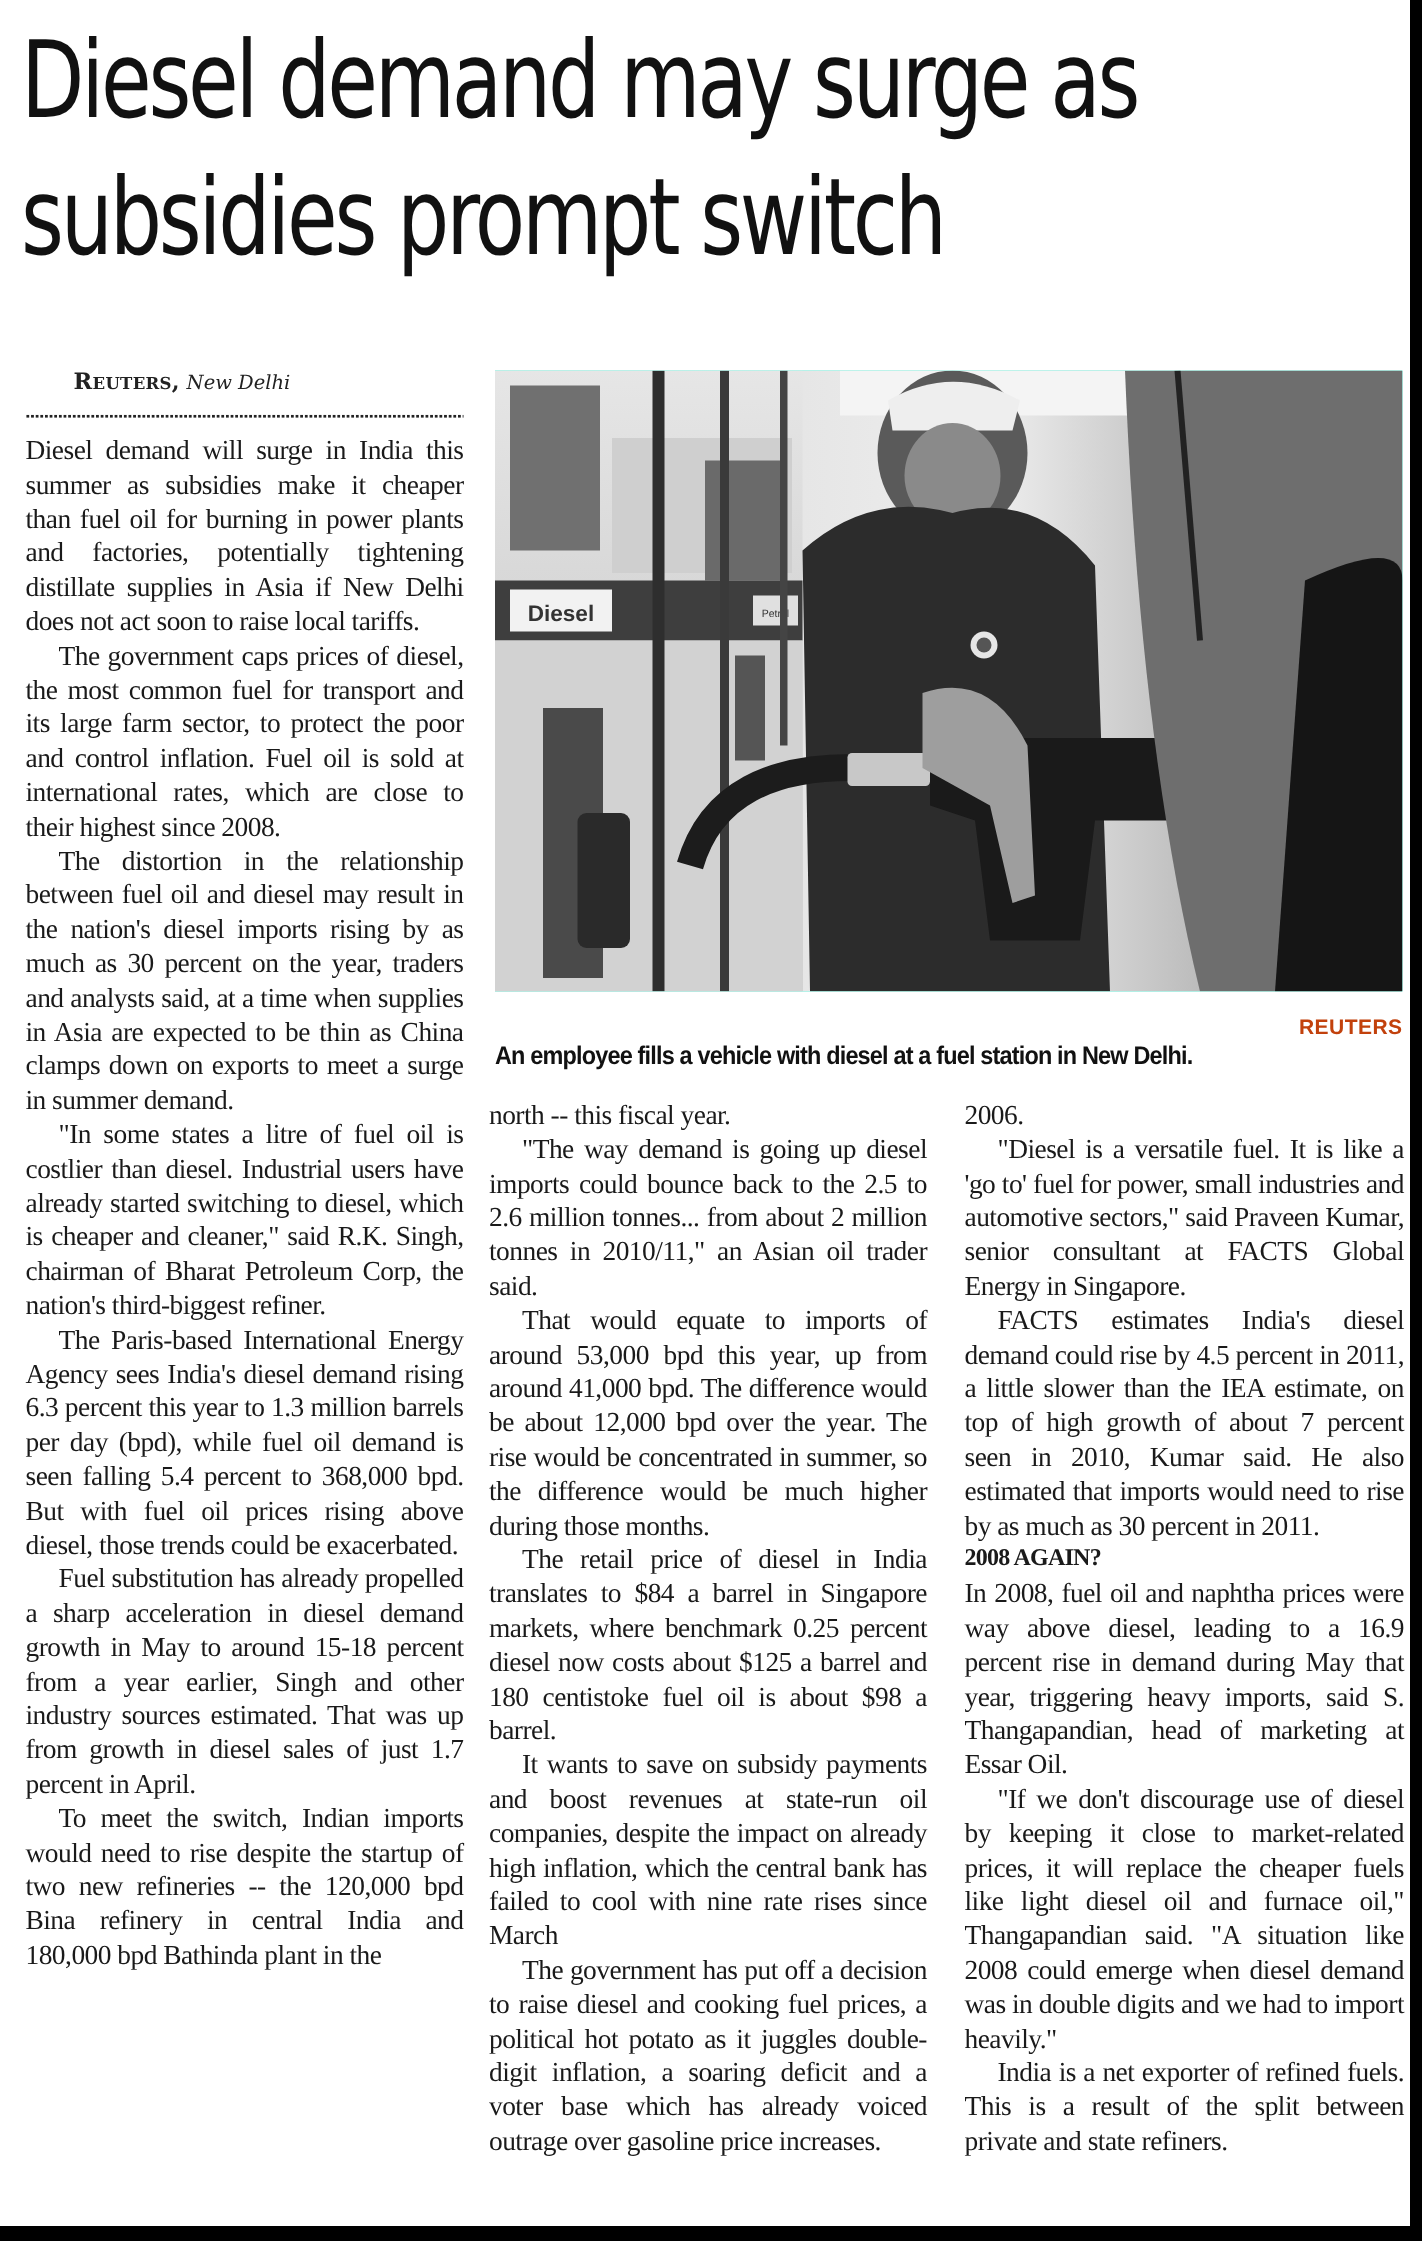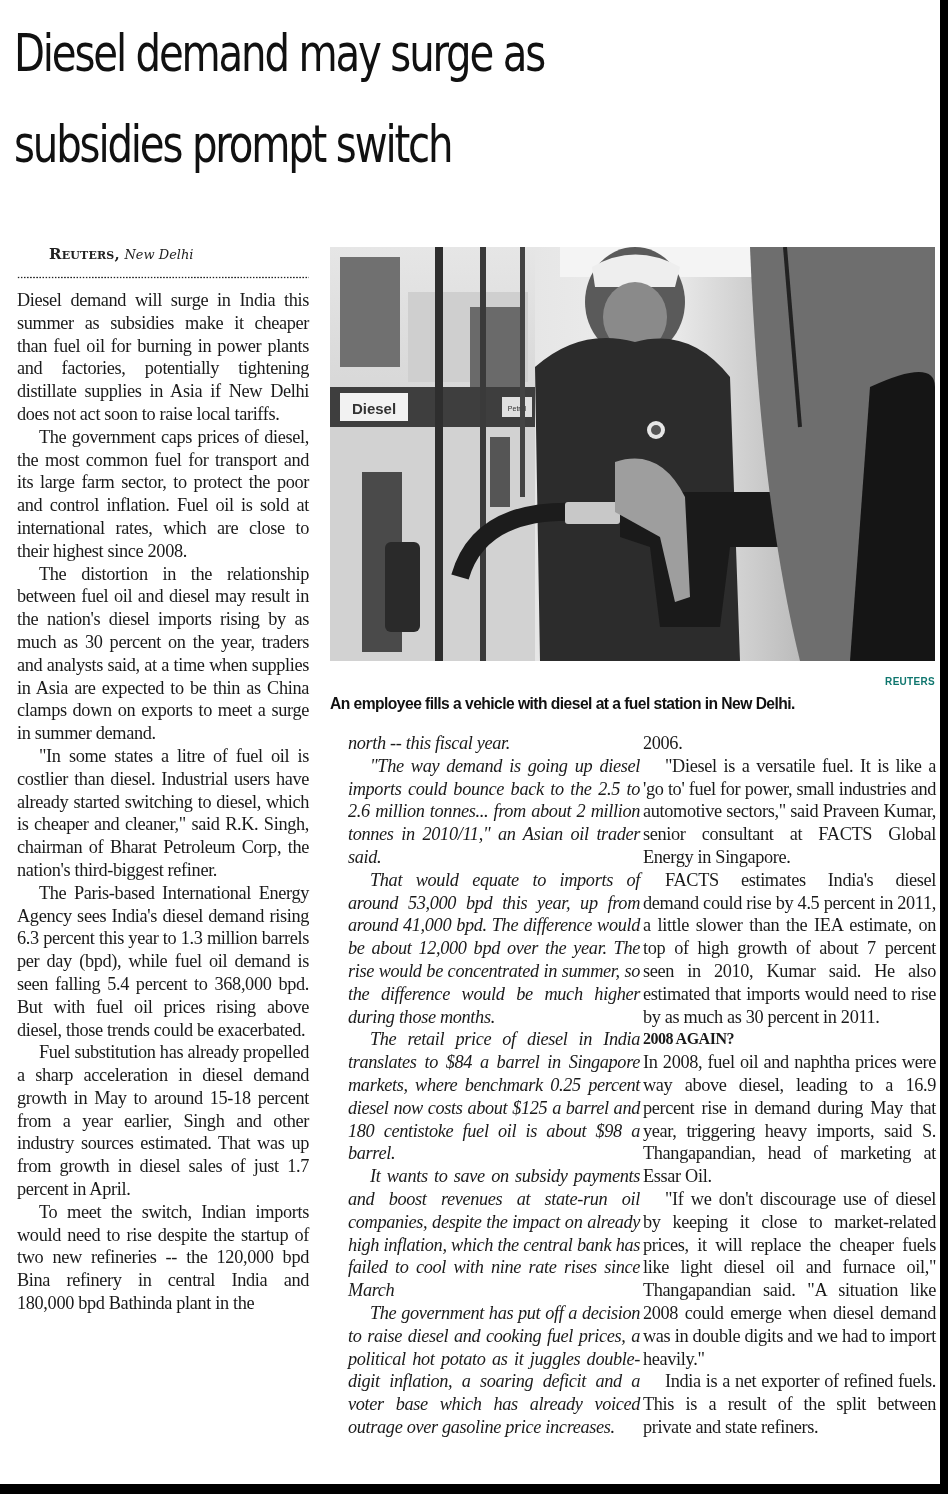--- a/index.html
+++ b/index.html
@@ -8,21 +8,21 @@
     background: #ffffff; position: relative;
     font-family: "DejaVu Serif", "Liberation Serif", serif;
     color: #1a1a1a;
   }
   .frame-right { position: absolute; left: 940px; top: 0; width: 8px; height: 1494px; background: #000; }
   .frame-bottom { position: absolute; left: 0; top: 1484px; width: 948px; height: 10px; background: #000; }
 
   .headline {
     position: absolute; left: 14px; top: 8px; width: 930px;
     font-family: "DejaVu Sans", "Liberation Sans", sans-serif;
-    font-weight: 200; font-size: 52px; line-height: 91px;
+    font-weight: 200; font-size: 71px; line-height: 91px;
     letter-spacing: -2.5px; color: #111; margin: 0;
     -webkit-text-stroke: 0px;
   }
   .headline span { display: block; font-weight: normal; font-stretch: condensed; transform: scaleX(0.86); transform-origin: left; white-space: nowrap; }
 
   .byline {
     position: absolute; left: 17px; top: 245px;
     font-size: 14px; color: #222; margin-left: 32px;
   }
   .byline .agency { font-variant: small-caps; font-weight: bold; font-size: 15px; letter-spacing: 0.2px; }
@@ -36,37 +36,37 @@
   .col {
     position: absolute; width: 292px;
     font-size: 16.3px; line-height: 22.8px;
     text-align: justify; letter-spacing: -0.35px;
     font-family: "Liberation Serif", "DejaVu Serif", serif;
     font-size: 18.3px;
   }
   .col p { margin: 0; text-indent: 22px; hyphens: manual; }
   .col p.noindent { text-indent: 0; }
   .col-1 { left: 17px; top: 289px; }
-  .col-2 { left: 348px; top: 732px; font-style: italic; }
+  .col-2 { left: 326px; top: 732px; }
   .col-3 { left: 643px; top: 732px; width: 293px; }
 
   .subhead {
     font-weight: bold; font-size: 16px; margin: 9px 0 7px 0; text-indent: 0 !important;
     letter-spacing: -0.5px;
   }
 
   .photo {
     position: absolute; left: 330px; top: 247px; width: 605px; height: 414px;
     overflow: hidden; background: #5eead4;
   }
   .photo svg { display: block; }
   .credit {
     position: absolute; left: 330px; top: 676px; width: 605px; text-align: right;
     font-family: "Liberation Sans", "DejaVu Sans", sans-serif; font-weight: bold;
-    font-size: 10px; letter-spacing: 0.3px; color: #0f766e;
+    font-size: 14px; letter-spacing: 0.3px; color: #c2410c;
   }
   .caption {
     position: absolute; left: 330px; top: 694px; width: 610px;
     font-family: "Liberation Sans", "DejaVu Sans", sans-serif; font-weight: bold;
     font-size: 17px; letter-spacing: -0.6px; color: #111; white-space: nowrap;
     transform: scaleX(0.92); transform-origin: left;
   }
 </style>
 </head>
 <body>

